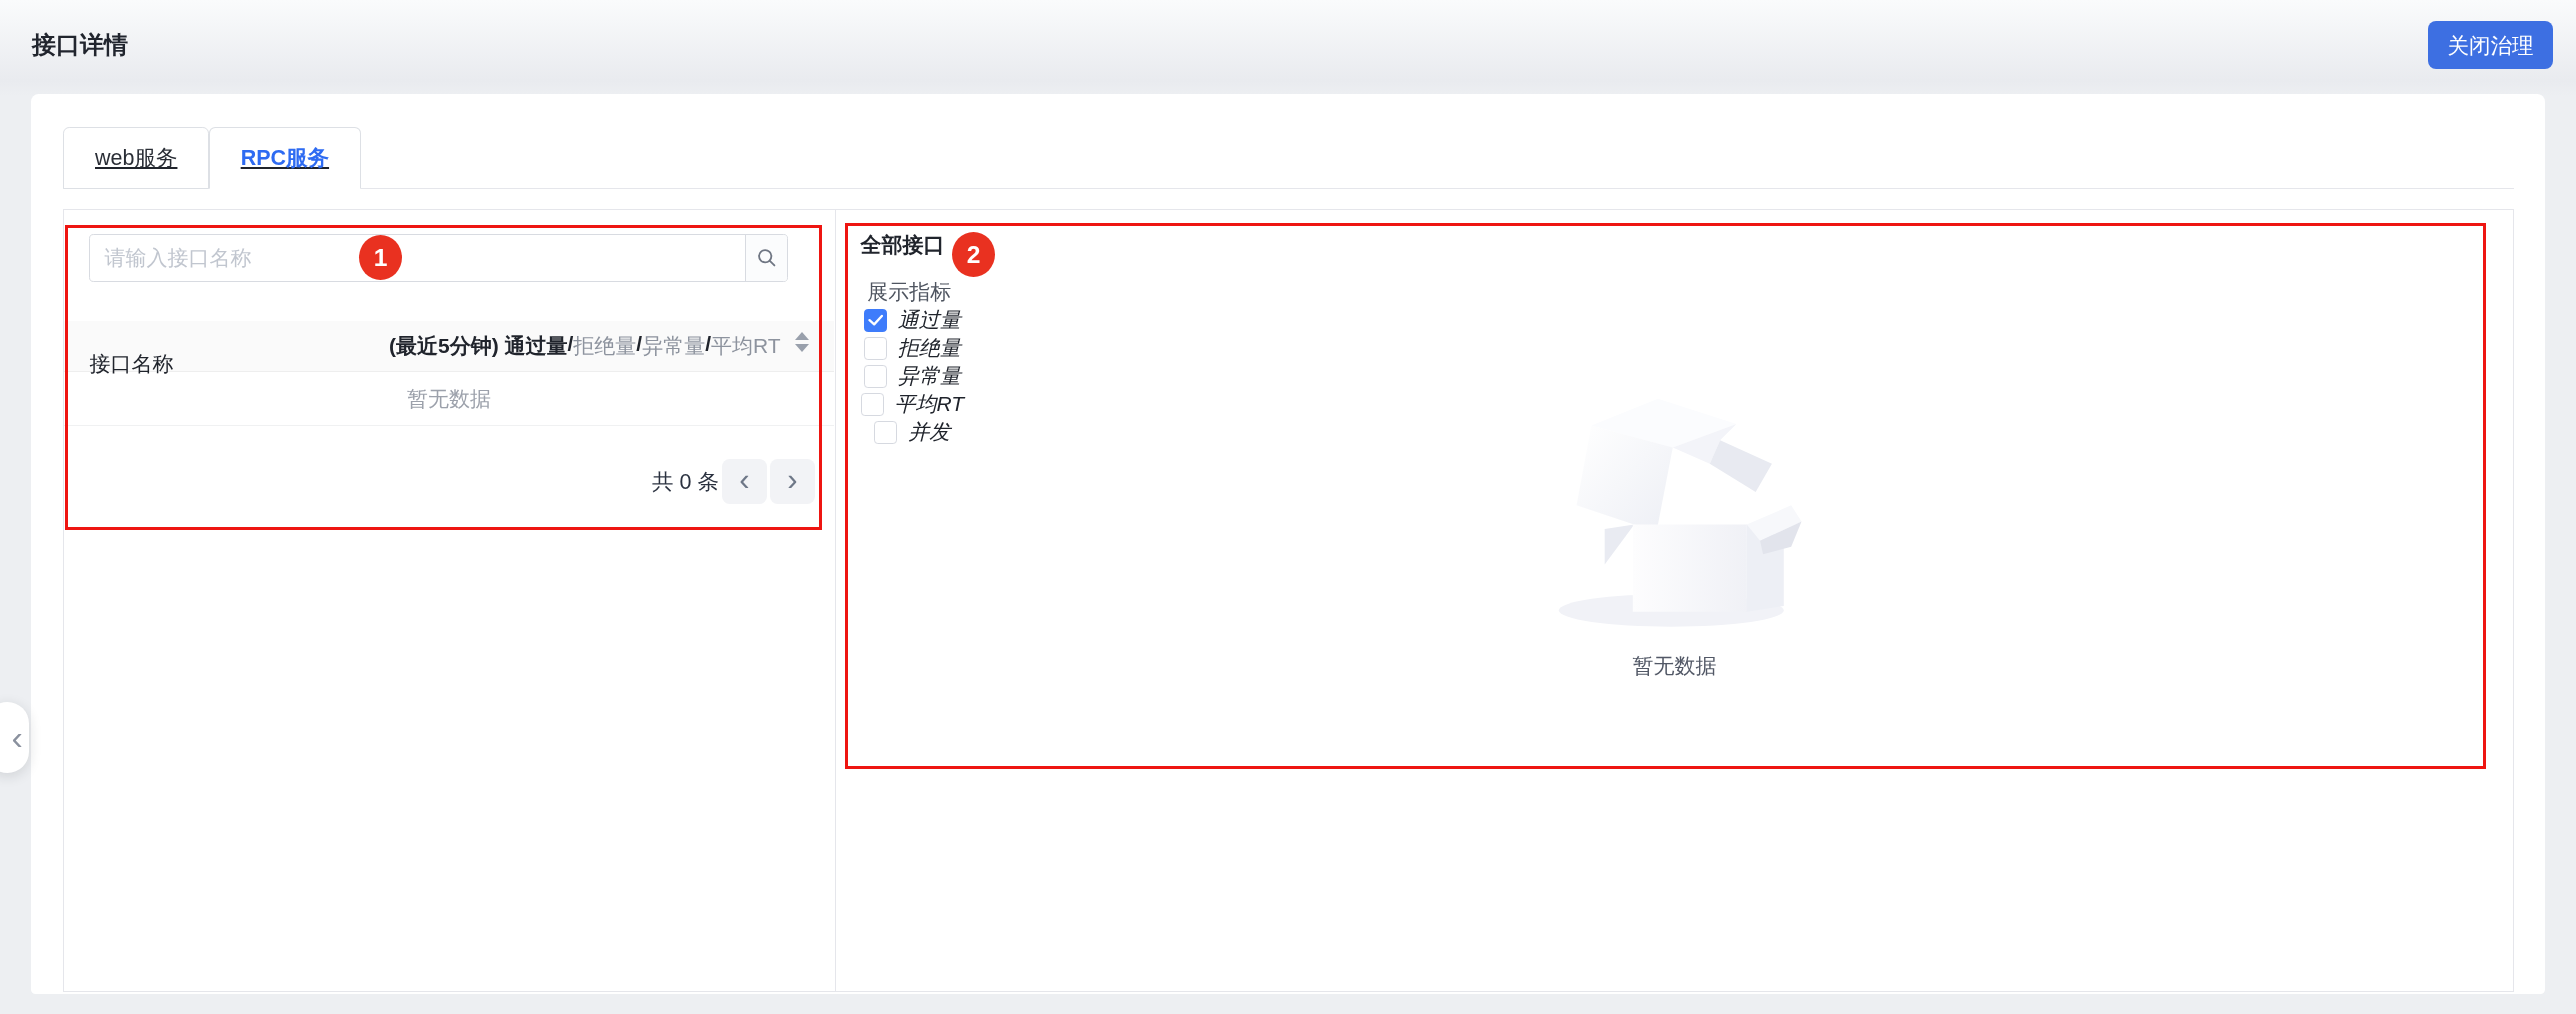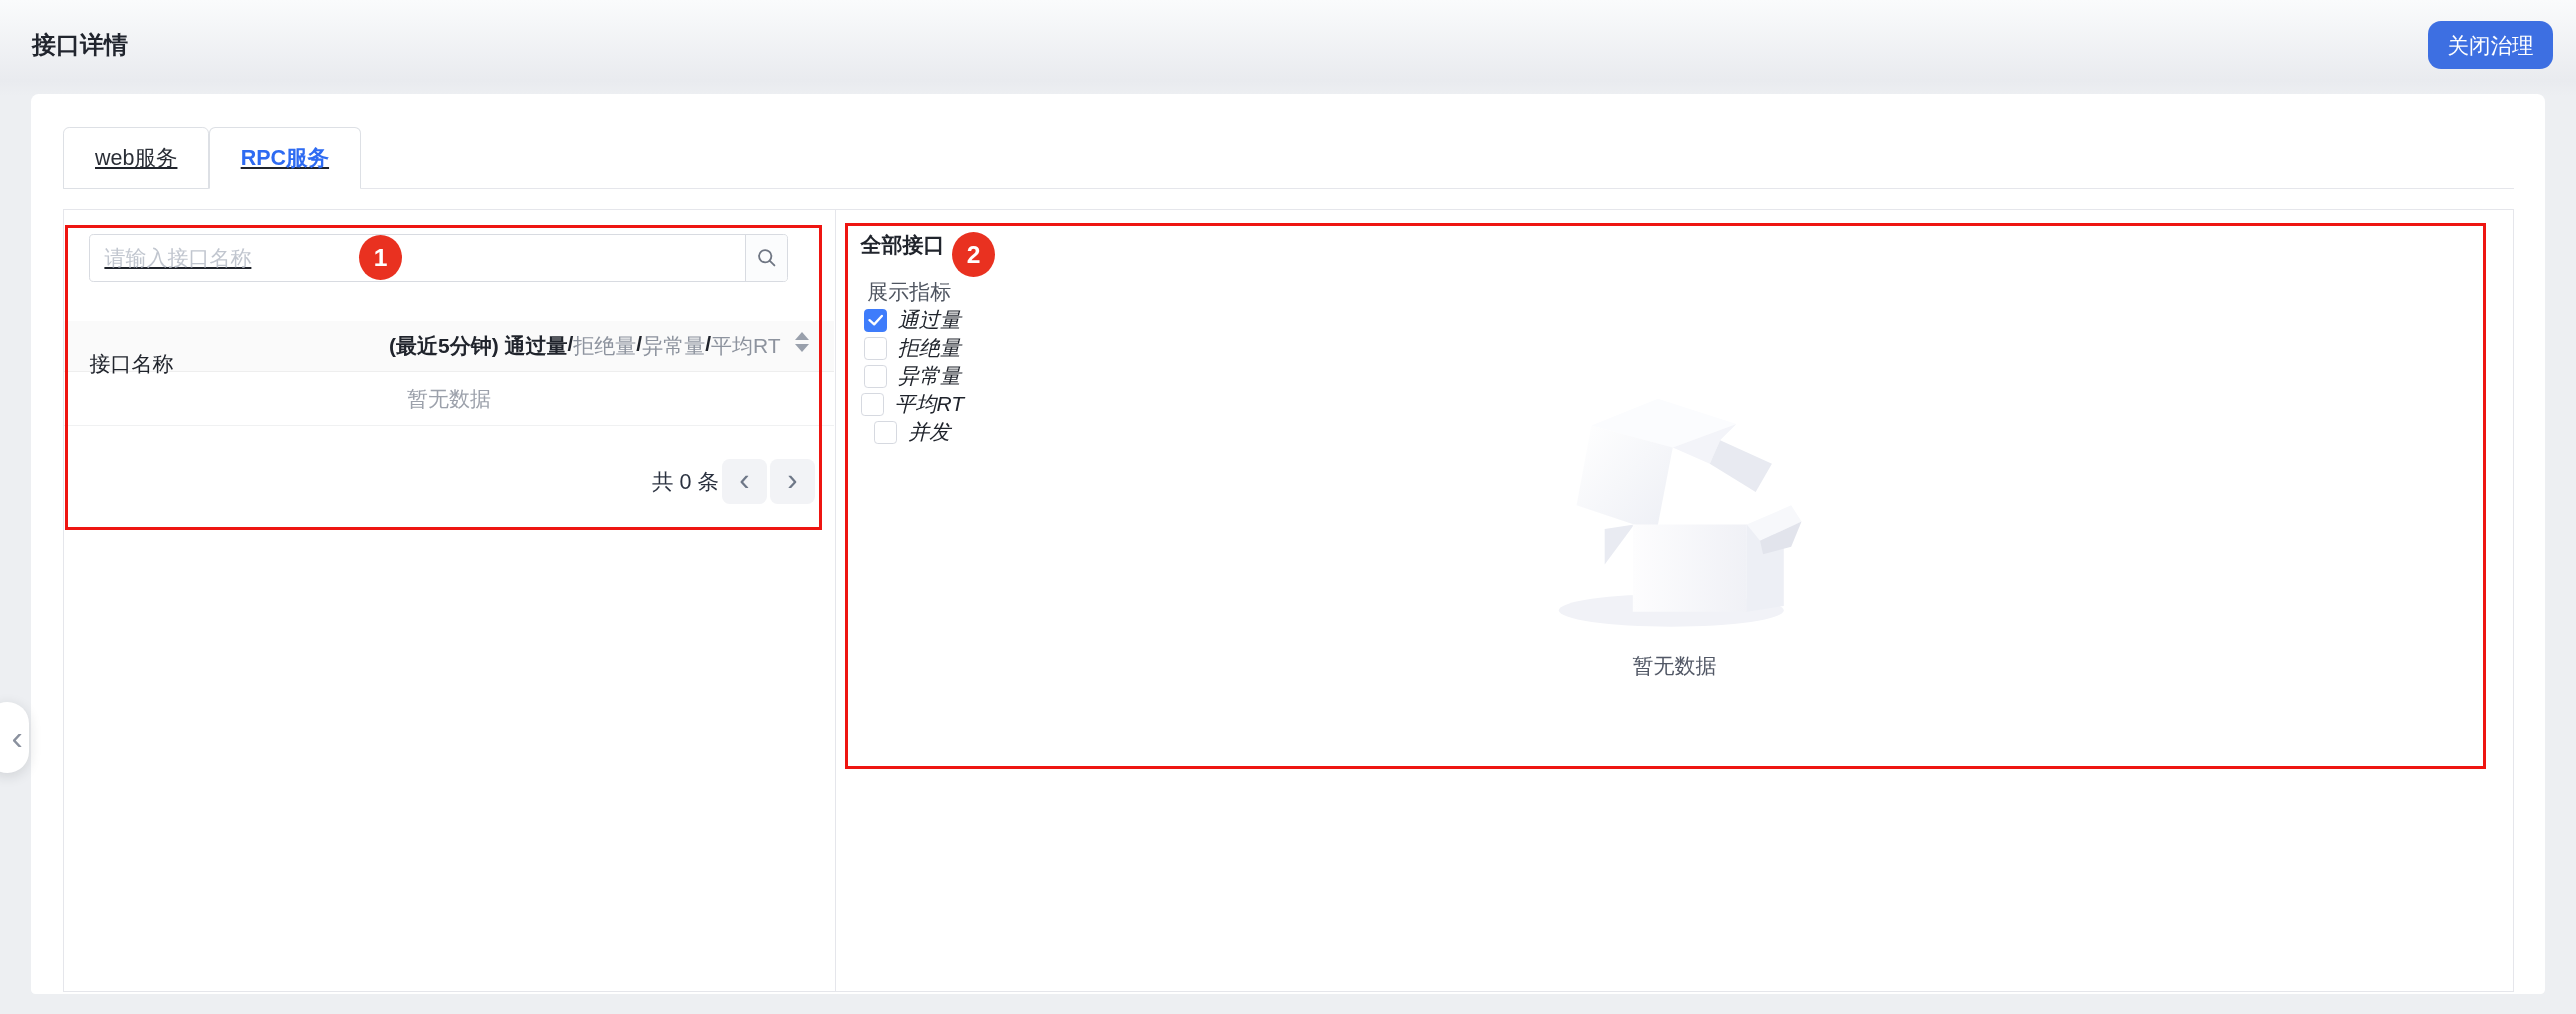--- a/index.html
+++ b/index.html
@@ -8,21 +8,21 @@
     position:relative; overflow:hidden;
     font-family:"Liberation Sans","DejaVu Sans",sans-serif;
     font-size:21px; color:#20242c;
     background:linear-gradient(180deg,#fafbfc 0px,#e9ebef 81px,#edeff2 96px,#edeff2 100%);
   }
   
   .header { position:absolute; left:0; top:0; width:2576px; height:94px;padding-left:47px; }
   .page-title { position:absolute; left:32px; top:29px; font-size:24px; font-weight:700; color:#21252e; }
   .close-btn {
     position:absolute; left:2428px; top:21px; width:125px; height:48px;
-    background:#3d6fe2; color:#fff; border:none; border-radius:13px;
+    background:#3d6fe2; color:#fff; border:none; border-radius:8px;
     font-size:21.5px; font-family:inherit; cursor:pointer;
     display:flex; align-items:center; justify-content:center;
   }
   
   .card {
     position:absolute; left:31px; top:94px; width:2514px; height:900px;
     background:#fff; border-radius:7.7px 7.7px 4.6px 4.6px;
   }
   
   .tabbar {
@@ -44,21 +44,21 @@
   }
   .left-panel { position:relative; width:772px; border-right:0.8px solid #e5e6eb; }
   .right-panel { position:relative; flex:1; }
   
   .search-group {
     position:absolute; left:25.4px; top:24px; width:699px; height:48px;
     border:1.5px solid #d8dbe1; border-radius:4.6px; display:flex; background:#fff; overflow:hidden;
   }
   .search-input {
     flex:1; border:none; outline:none; padding:0 14px;
-    font-size:21px; font-family:inherit; color:#20242c; background:transparent;text-decoration:underline;
+    font-size:21px; font-family:inherit; color:#20242c; background:transparent;
   }
   .search-input::placeholder { color:#c1c6cf; opacity:1; }
   .search-seg {
     width:42px; border-left:1.5px solid #d8dbe1; background:#fbfcfd;
     display:flex; align-items:center; justify-content:center; cursor:pointer;
   }
   
   .table-header {
     position:absolute; left:0; top:111px; width:770px; height:51px;
     background:#fafafa; border-bottom:0.8px solid #eeeeee;

